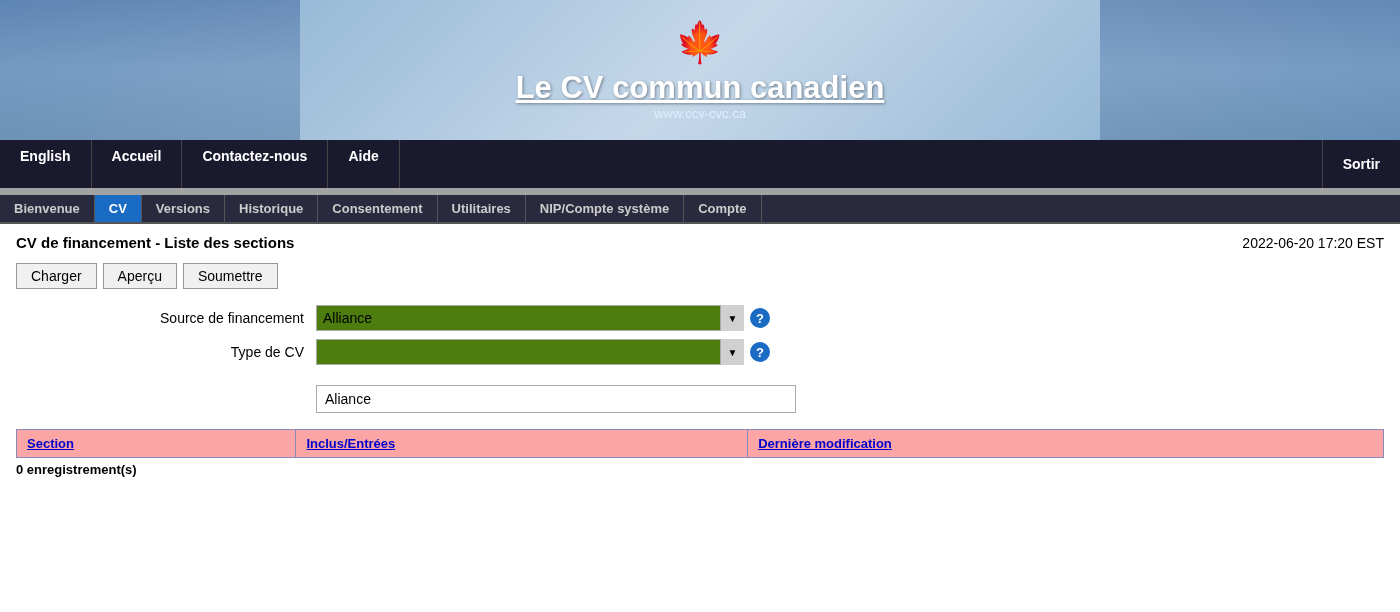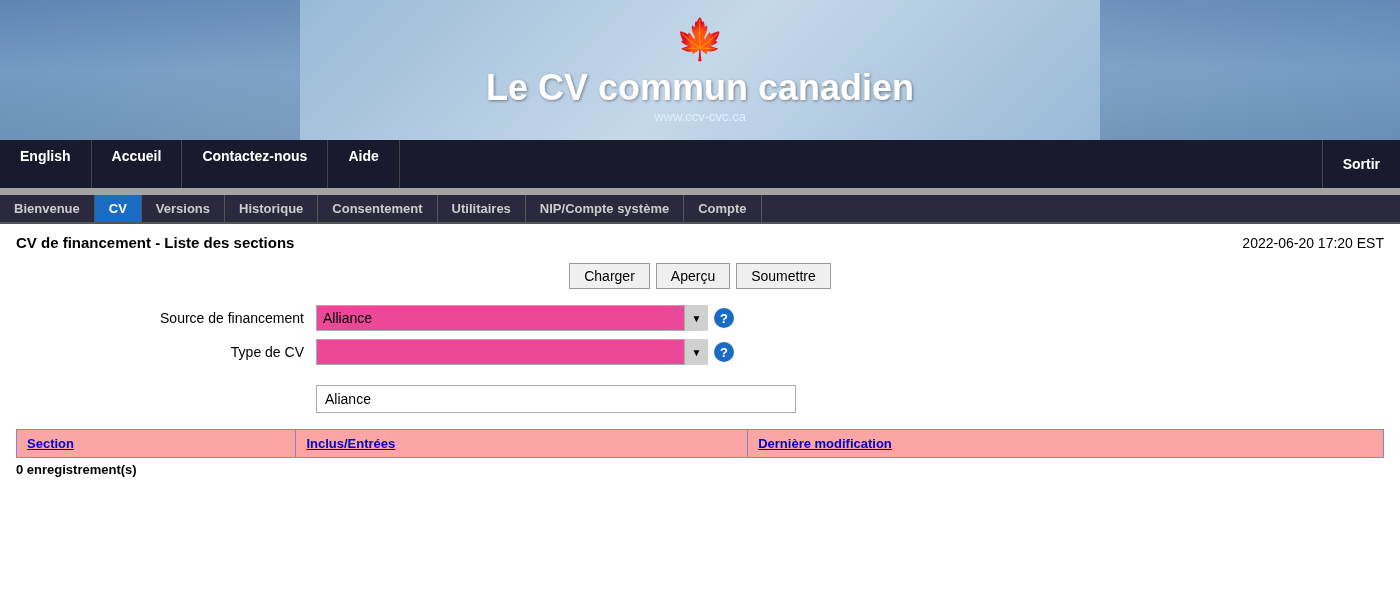--- a/index.html
+++ b/index.html
@@ -31,26 +31,27 @@
       opacity: 0.6;
     }
     .header-maple {
       font-size: 40px;
       color: #cc0000;
       position: relative;
       z-index: 1;
       margin-bottom: 4px;
     }
     .header-title {
-      font-size: 36px;
+      font-size: 31px;
       font-weight: bold;
       color: #fff;
       text-shadow: 1px 1px 3px rgba(0,0,0,0.4);
       position: relative;
       z-index: 1;
+      text-decoration: underline;
     }
     .header-subtitle {
       font-size: 13px;
       color: #ddeeff;
       position: relative;
       z-index: 1;
     }
 
     
     .nav-primary {
@@ -113,21 +114,21 @@
       color: #000;
     }
     .page-date {
       font-size: 14px;
       color: #000;
     }
 
     
     .action-buttons {
       display: flex;
-      justify-content: center;
+      justify-content: flex-start;
       gap: 6px;
       margin-bottom: 16px;
     }
     .btn {
       padding: 4px 14px;
       border: 1px solid #999;
       background: #f0f0f0;
       cursor: pointer;
       font-size: 14px;
       color: #000;
@@ -153,26 +154,26 @@
     .form-control-wrapper {
       display: flex;
       align-items: center;
       gap: 6px;
     }
     .select-wrapper {
       position: relative;
       display: inline-block;
     }
     .form-select {
-      width: 392px;
+      width: 428px;
       padding: 4px 28px 4px 6px;
       border: 1px solid #aaa;
       font-size: 14px;
       appearance: none;
-      background: #ec4899;
+      background: #4d7c0f;
       cursor: pointer;
     }
     .select-arrow {
       position: absolute;
       right: 0;
       top: 0;
       bottom: 0;
       width: 24px;
       background: #d0d0d0;
       border-left: 1px solid #aaa;

